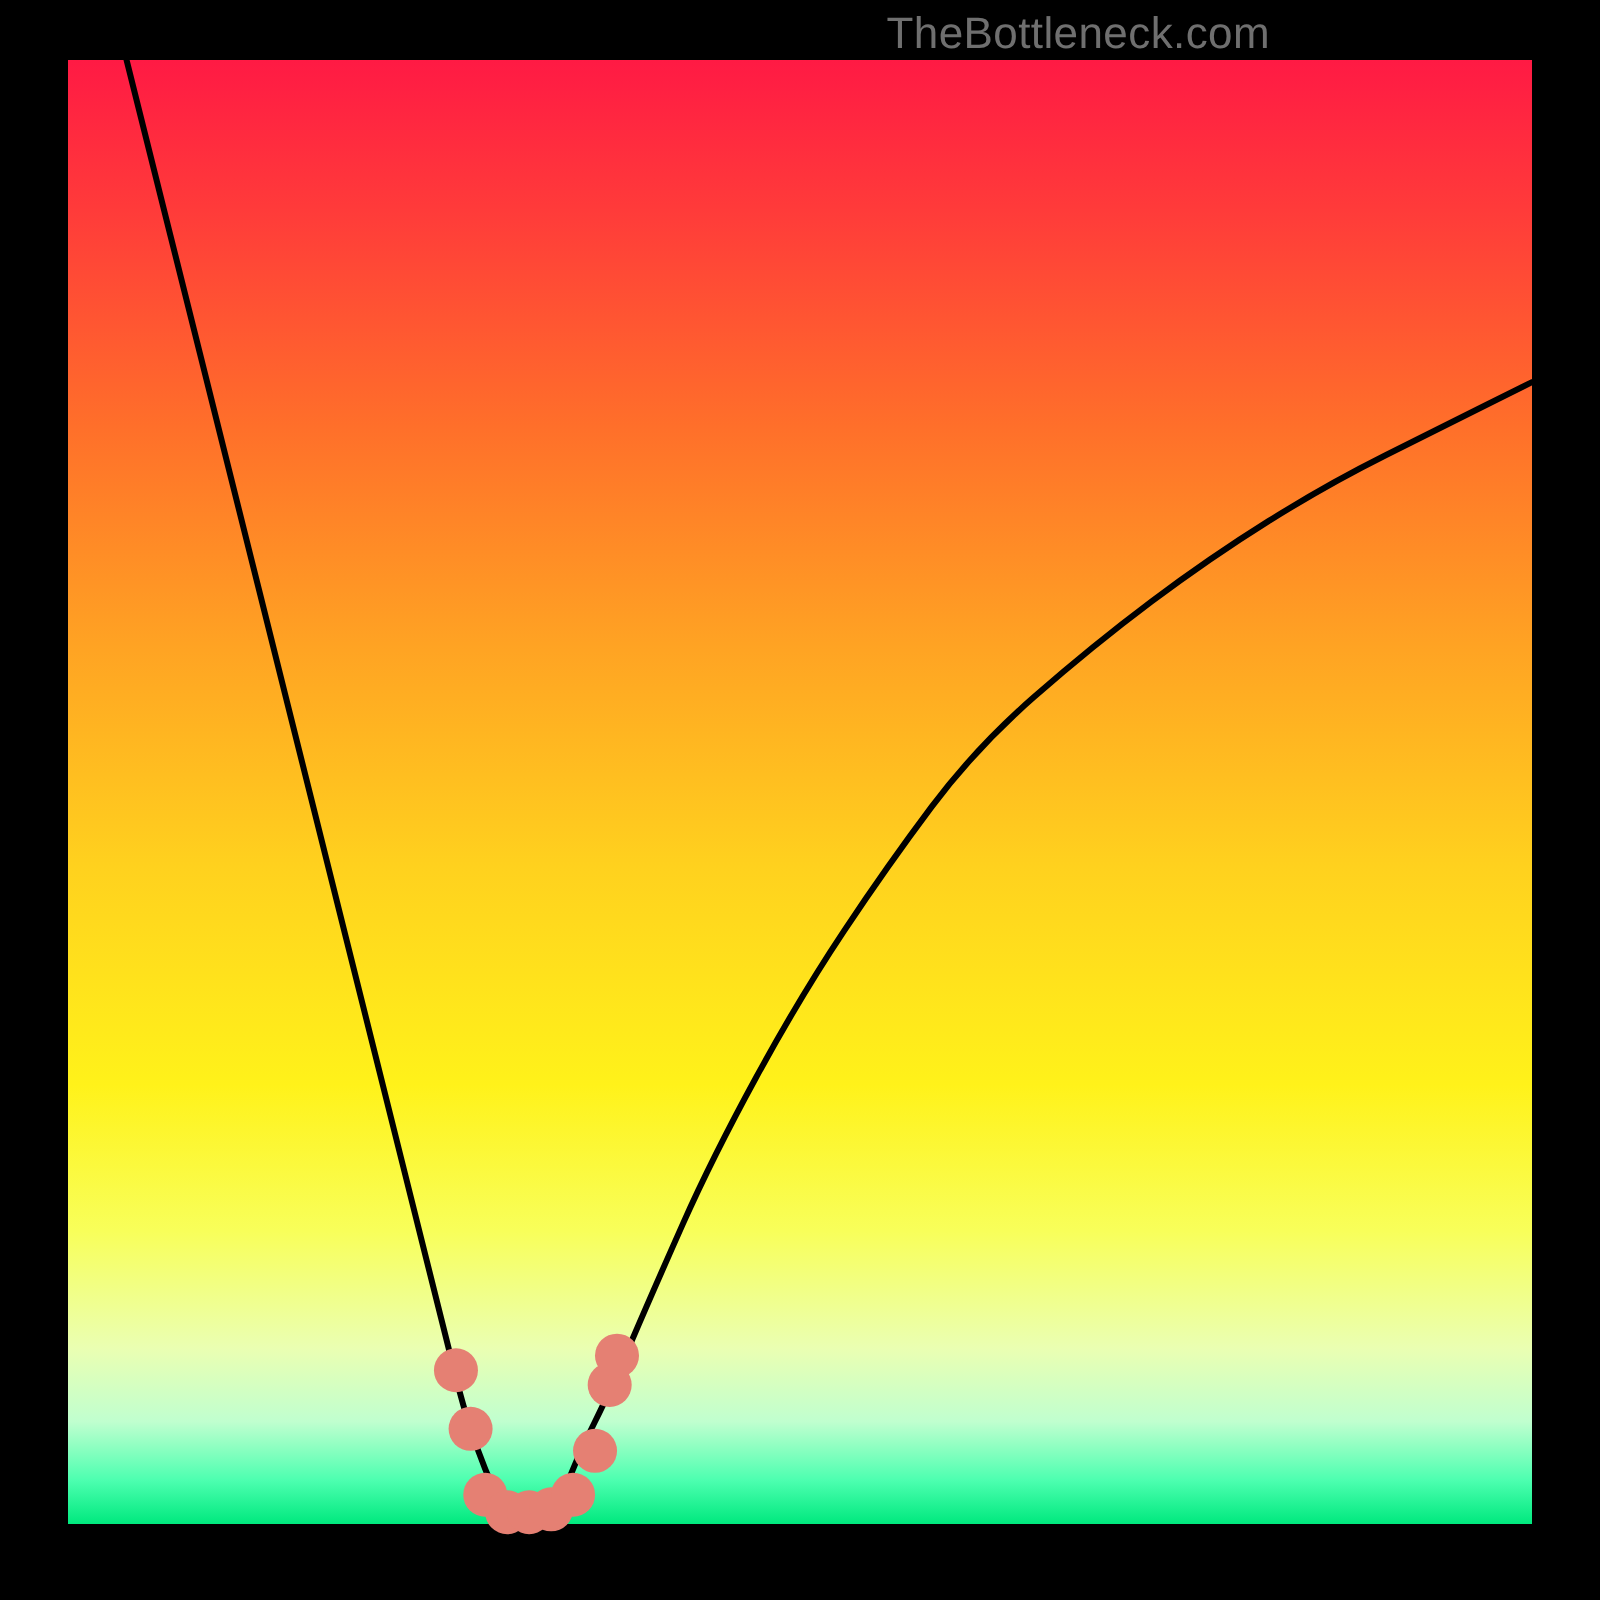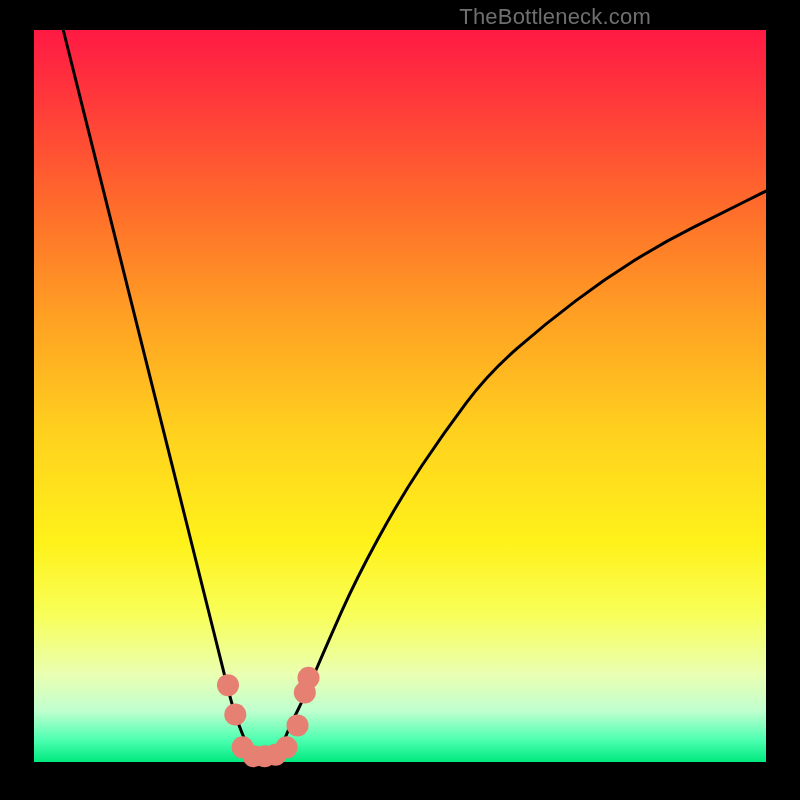--- a/index.html
+++ b/index.html
@@ -9,21 +9,20 @@
     height: 800px;
     background: #000;
     overflow: hidden;
     font-family: Arial, Helvetica, sans-serif;
   }
   .stage {
     position: relative;
     width: 647px;
     height: 800px;
     background: #000;
-    padding-left: 16px;
   }
   .watermark {
     position: absolute;
     top: 4px;
     right: 12px;
     color: #6f6f6f;
     font-size: 22px;
     font-weight: 500;
     letter-spacing: 0.2px;
     z-index: 10;

